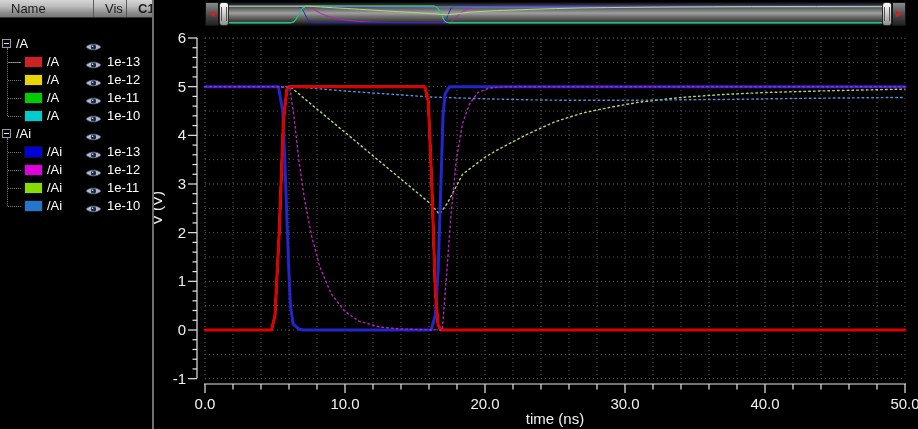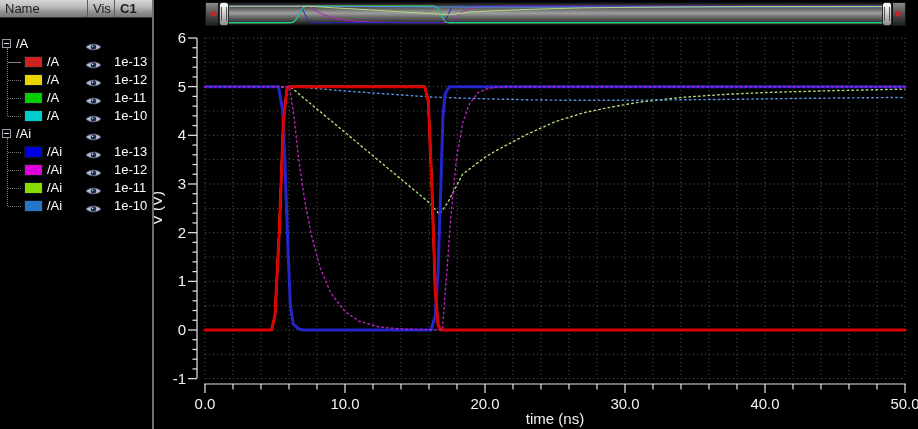--- a/index.html
+++ b/index.html
@@ -4,35 +4,35 @@
 <style>
   html,body{margin:0;padding:0;background:#000;}
   #app{position:relative;width:918px;height:429px;background:#000;overflow:hidden;
        font-family:"Liberation Sans",sans-serif;-webkit-font-smoothing:antialiased;}
 
   
   #left-panel{position:absolute;left:0;top:0;width:152px;height:429px;background:#000;}
   #tree-header{display:flex;height:17px;line-height:17px;font-size:13px;color:#1b1b1b;
                background:linear-gradient(180deg,#d6d6d6 0%,#b9b9b9 40%,#8d8d8d 75%,#777 100%);
                border-bottom:1px solid #333;}
-  #tree-header .hc{padding-left:5px;white-space:nowrap;overflow:hidden;}
+  #tree-header .hc{padding-left:11px;white-space:nowrap;overflow:hidden;}
   .hc.name{width:82px;}
   .hc.vis{width:21px;border-left:1px solid #5a5a5a;}
   .hc.c1{flex:1;border-left:1px solid #5a5a5a;font-weight:bold;}
   #tree{position:relative;margin-top:17px;}
   .tree-row{position:relative;height:18px;line-height:18px;font-size:13px;color:#fff;}
   .tree-row .lbl{position:absolute;white-space:nowrap;}
   .group-row .lbl{left:16px;}
   .child .lbl{left:47px;}
   .expander{position:absolute;left:2px;top:4px;width:9px;height:9px;border:1px solid #99a;
             background:#000;box-sizing:border-box;}
   .expander::after{content:"";position:absolute;left:1px;right:1px;top:3px;height:1px;background:#dde;}
   .swatch{position:absolute;left:24px;top:3px;width:19px;height:12px;border:1px solid #111;box-sizing:border-box;}
   .eye{position:absolute;left:85px;top:4px;width:17px;height:10px;}
-  .c1v{position:absolute;left:114px;white-space:nowrap;}
+  .c1v{position:absolute;left:107px;white-space:nowrap;}
   .sel::before{content:"";position:absolute;left:21px;right:2px;top:0;bottom:1px;background:#949494;}
   .children{position:relative;}
   .children::before{content:"";position:absolute;left:7px;top:-5px;bottom:9px;width:0;border-left:1px dotted #777;}
   .child::before{content:"";position:absolute;left:8px;top:9px;width:13px;height:0;border-top:1px dotted #777;}
 
   #divider{position:absolute;left:152px;top:0;width:2px;height:429px;background:#6f6f6f;}
 
   
   #overview{position:absolute;left:205px;top:2px;width:701px;height:24px;display:flex;}
   .ov-btn{width:14px;height:24px;background:linear-gradient(180deg,#8a8a8a,#4a4a4a 55%,#222);

